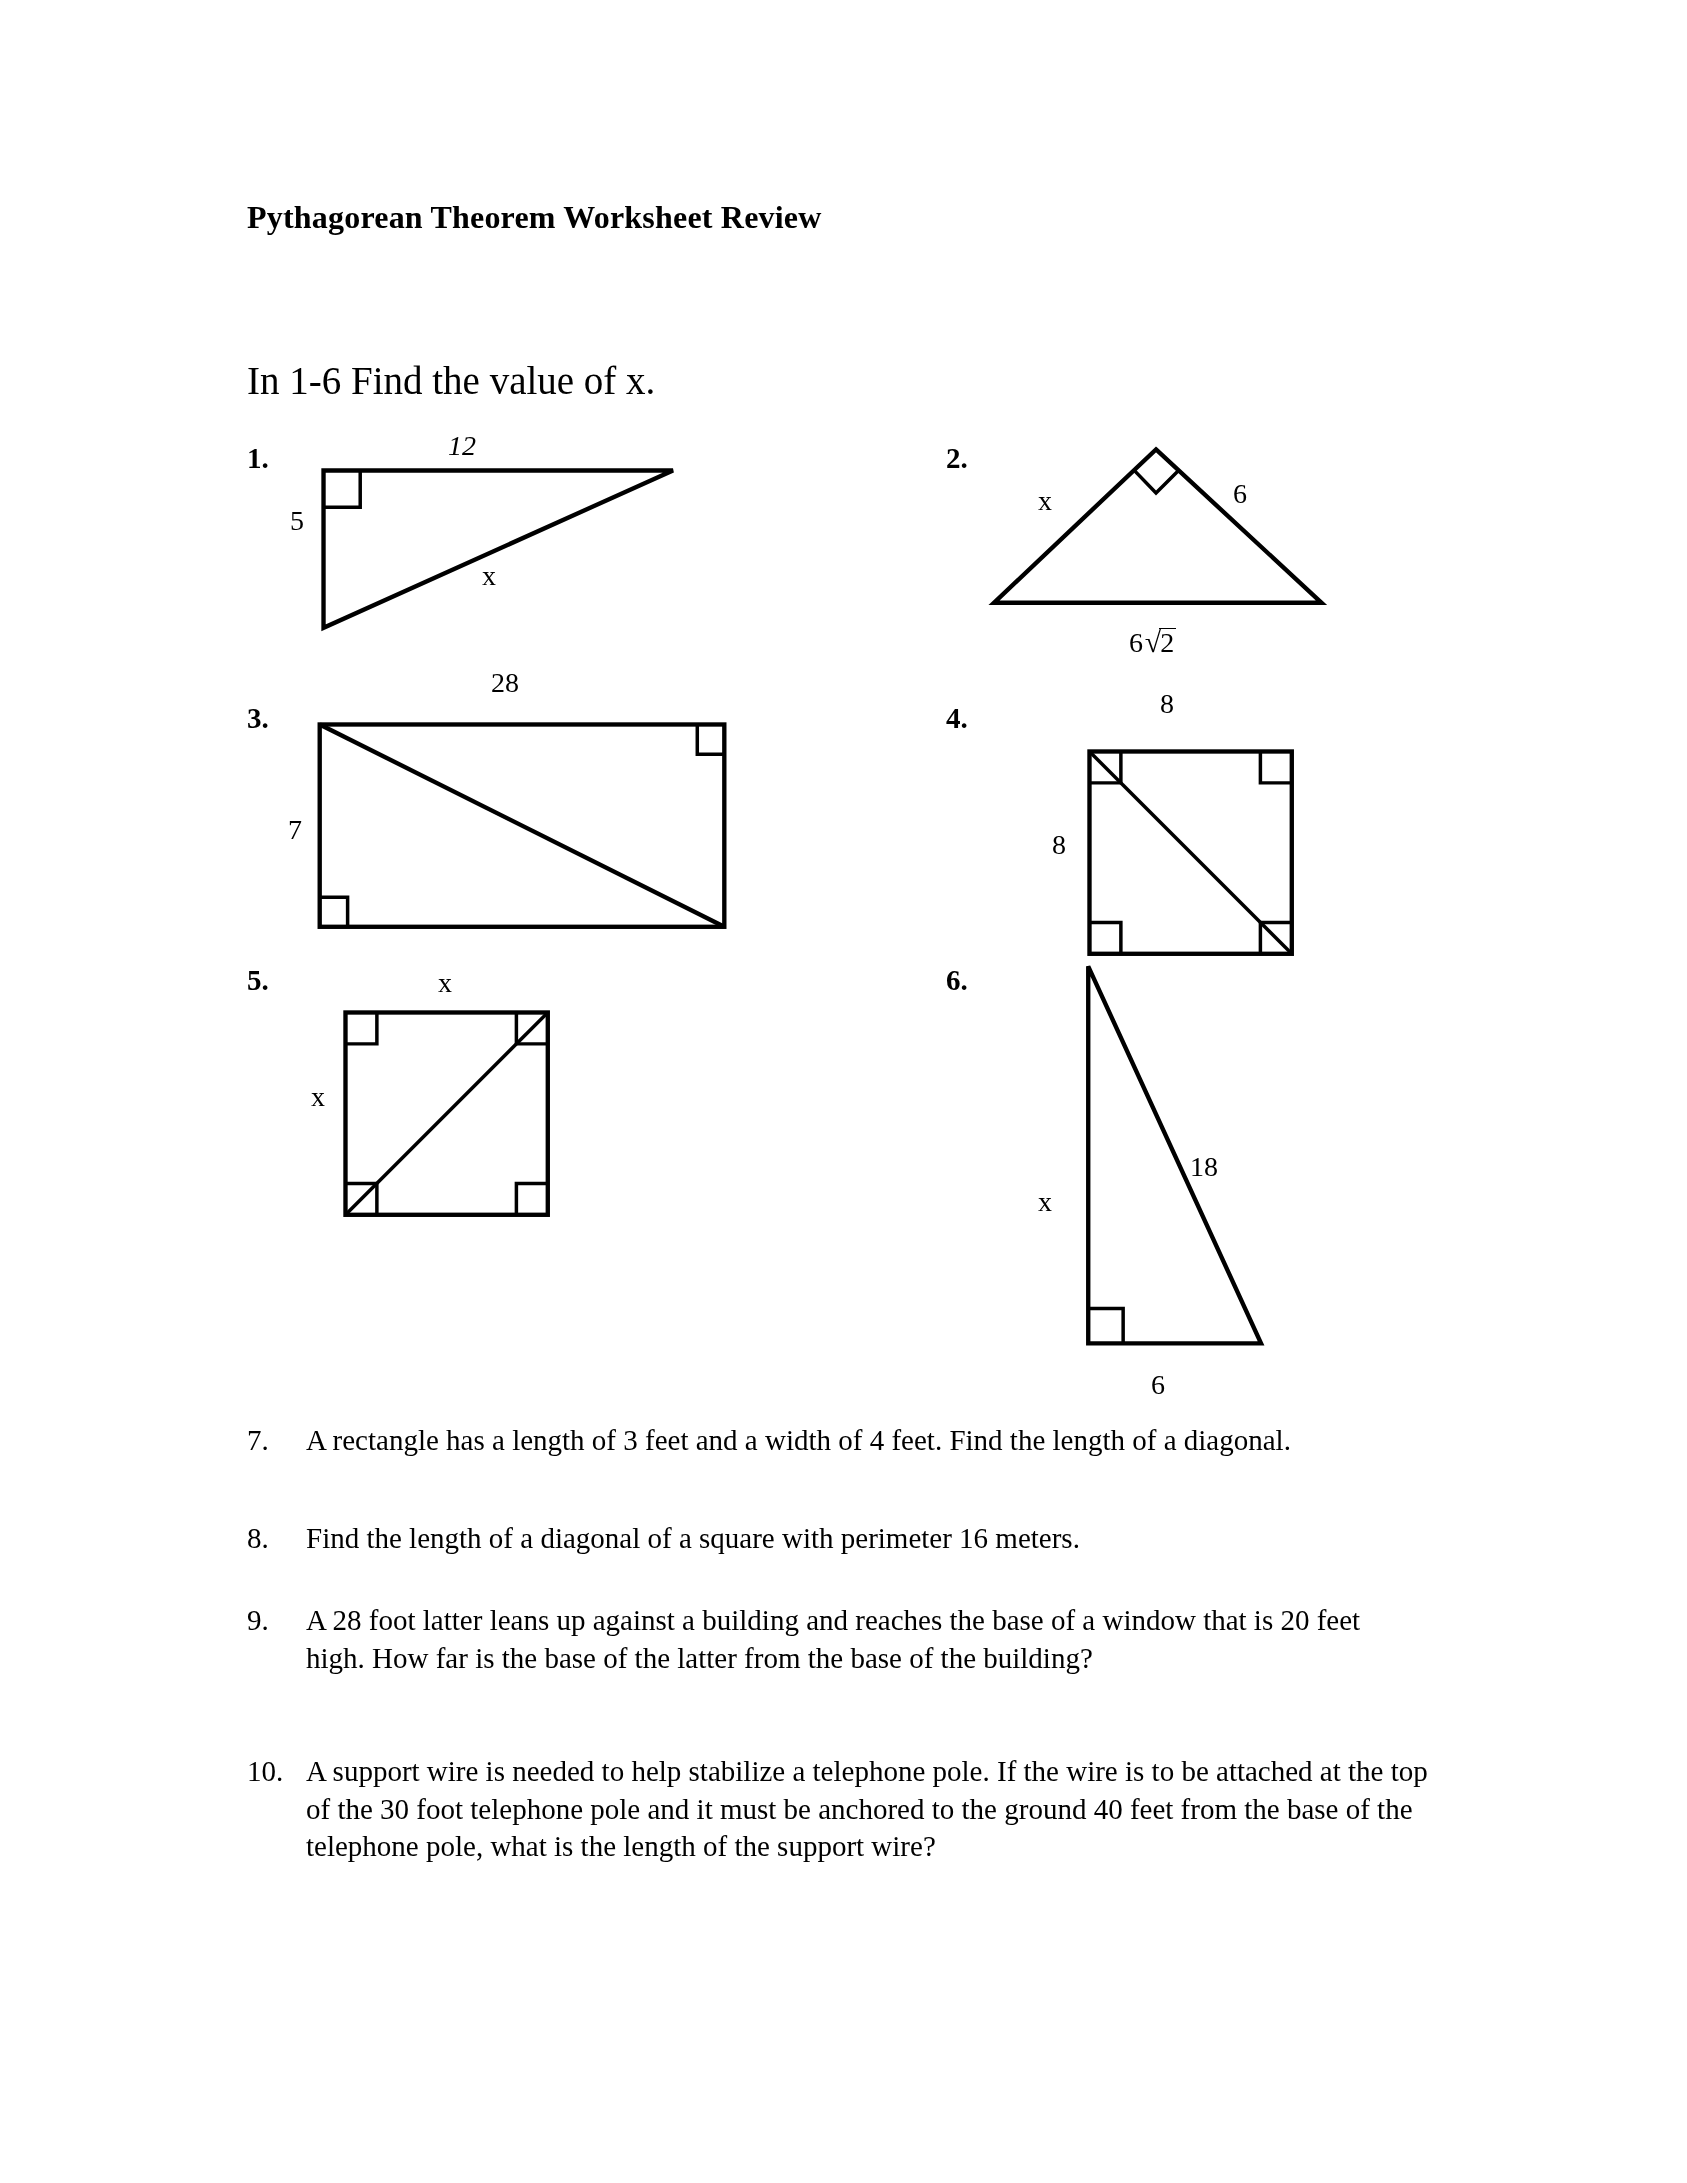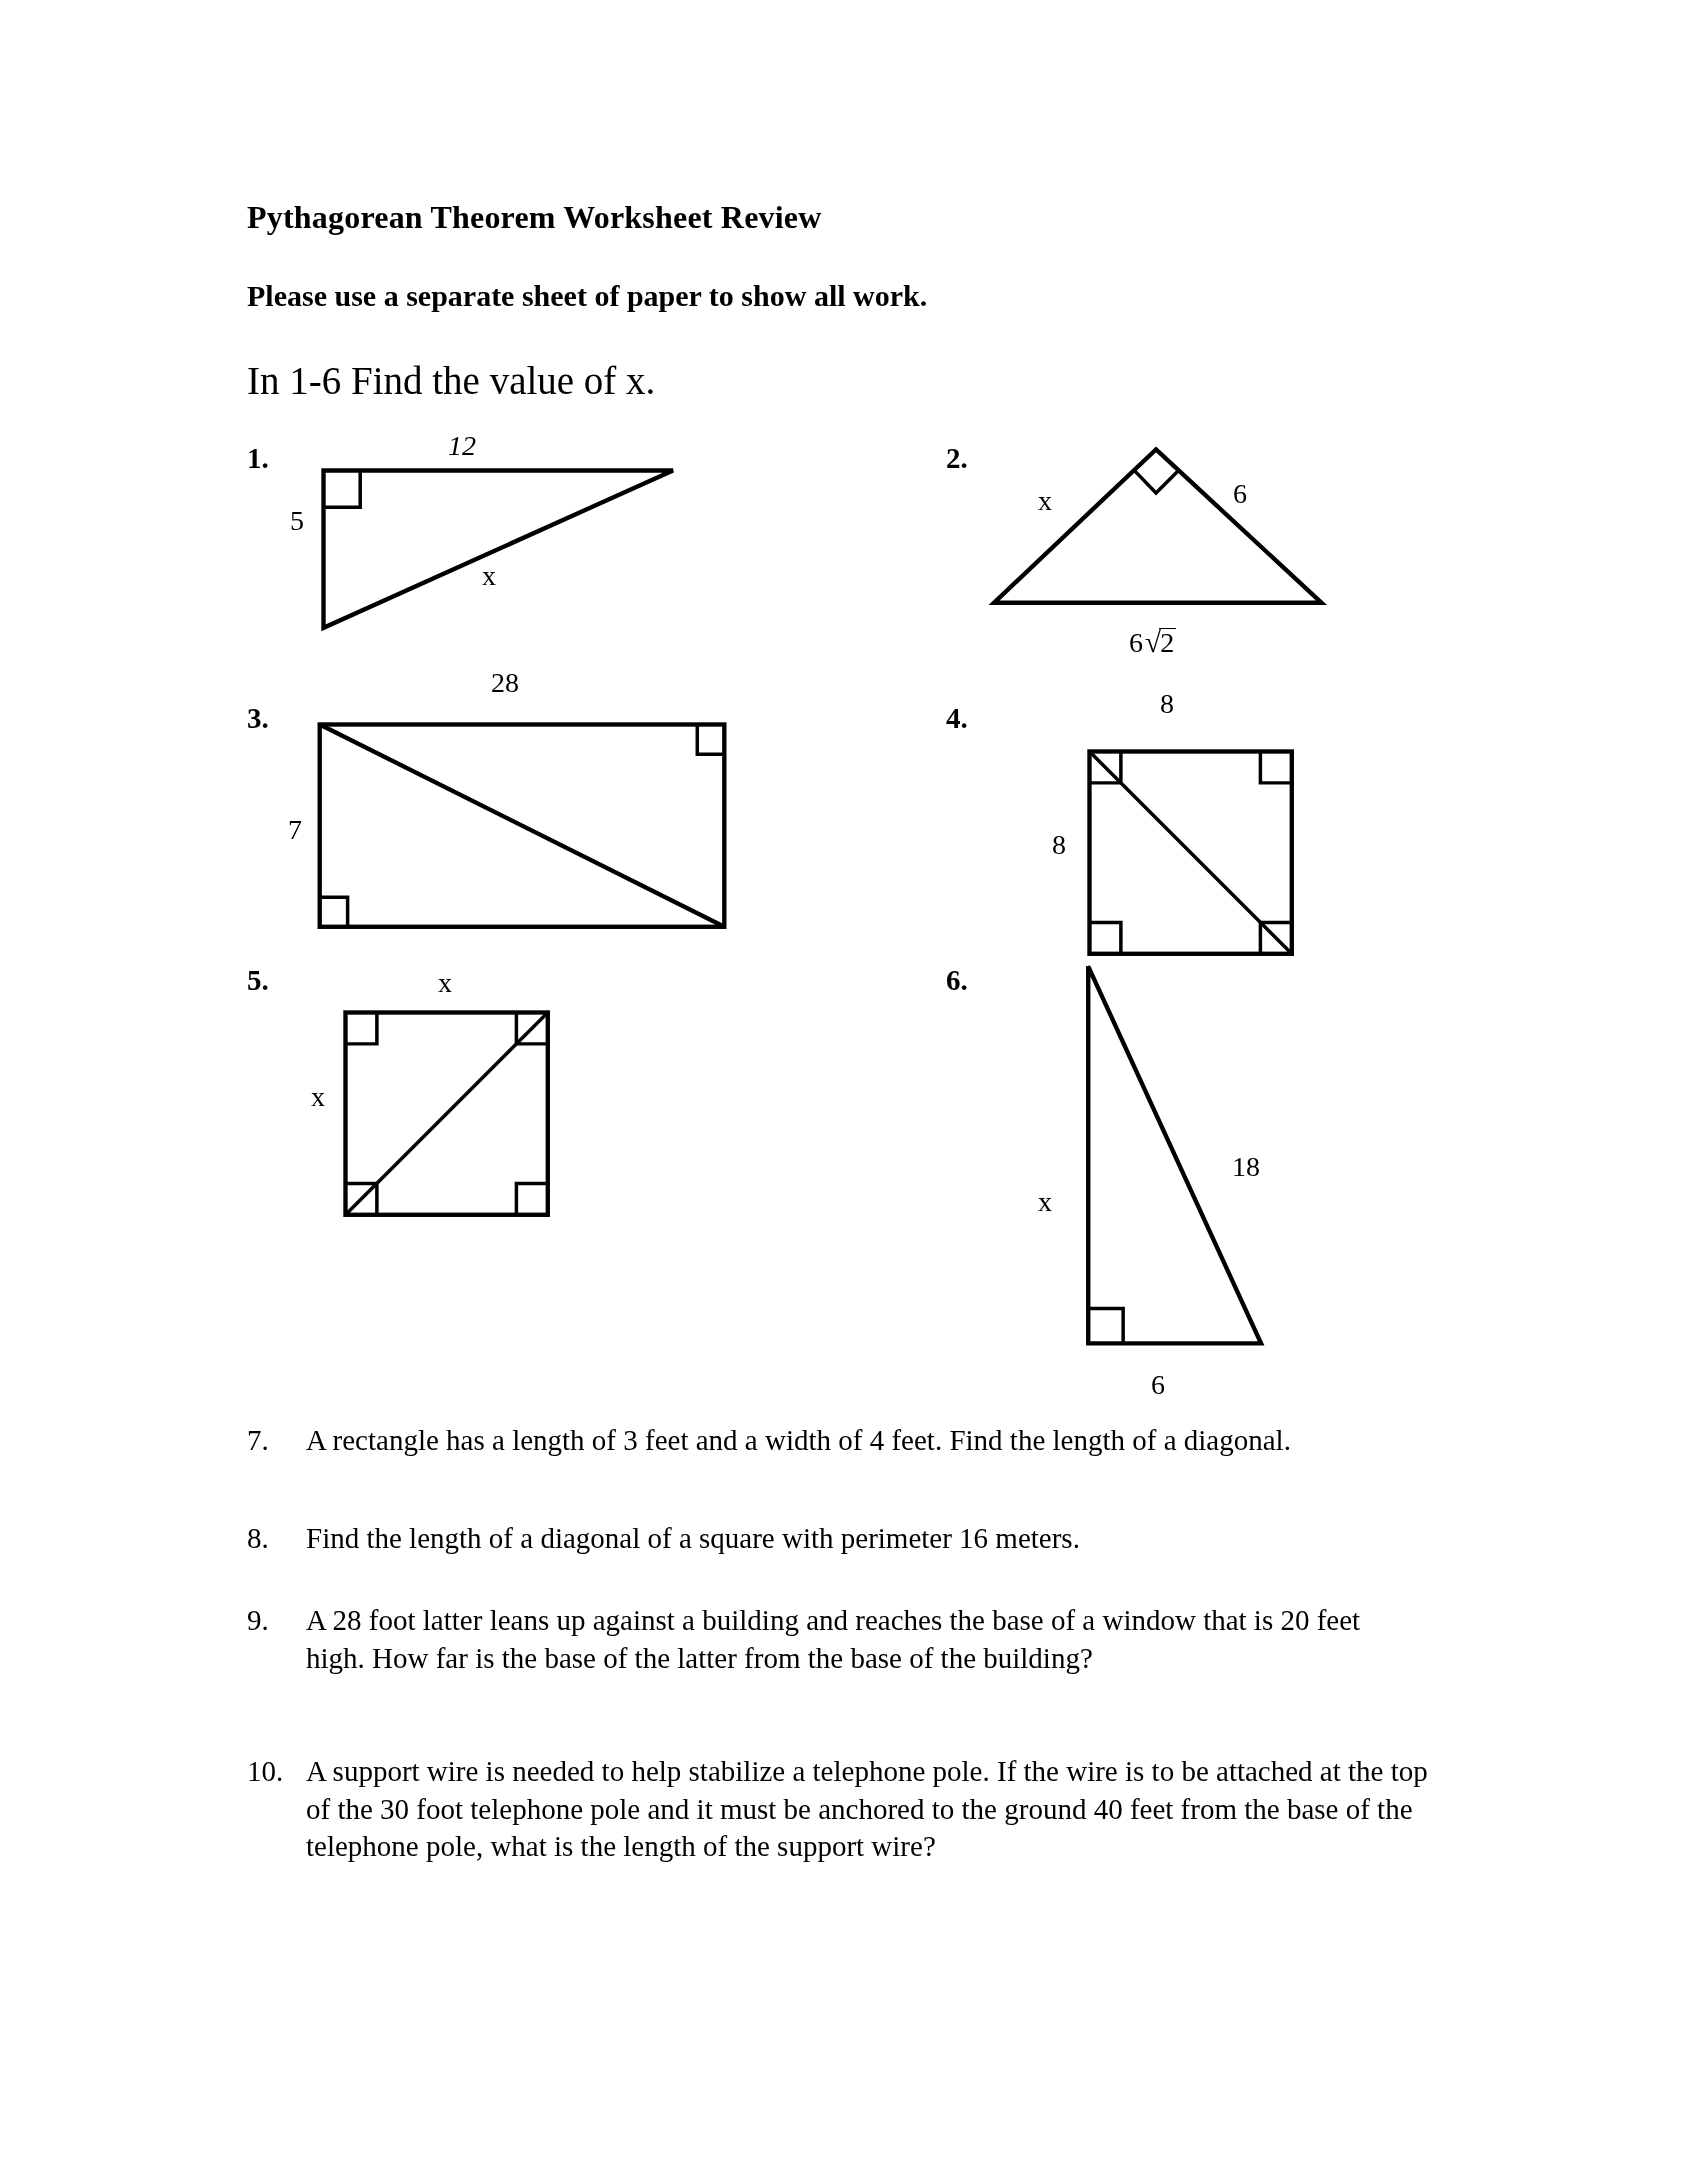--- a/index.html
+++ b/index.html
@@ -109,21 +109,20 @@
     margin-left: 59px;
     display: block;
   }
 </style>
 </head>
 <body>
 
 <div class="page">
 
   <div class="title">Pythagorean Theorem Worksheet Review</div>
-  <div class="subtitle">Please use a separate sheet of paper to show all work.</div>
   <div class="instruction">In 1-6 Find the value of x.</div>
 
   <div class="prob-num" style="left:247px; top:442px;">1.</div>
   <div class="lbl" style="left:448px; top:432px;font-style:italic;">12</div>
   <div class="lbl" style="left:290px; top:507px;">5</div>
   <div class="lbl" style="left:482px; top:562px;">x</div>
   <div class="fig" style="left:320px; top:467px;">
     <svg width="367" height="166" viewBox="0 0 420 190">
       <polygon points="4,4 404,4 4,184" fill="#ffffff" stroke="#000000" stroke-width="5" stroke-linejoin="miter"></polygon>
       <path d="M 4,46 L 46,46 L 46,4" fill="none" stroke="#000000" stroke-width="4"></path>
@@ -187,21 +186,21 @@
       <line x1="4" y1="236" x2="236" y2="4" stroke="#000000" stroke-width="4"></line>
       <path d="M 4,40 L 40,40 L 40,4" fill="none" stroke="#000000" stroke-width="4"></path>
       <path d="M 200,4 L 200,40 L 236,40" fill="none" stroke="#000000" stroke-width="4"></path>
       <path d="M 4,200 L 40,200 L 40,236" fill="none" stroke="#000000" stroke-width="4"></path>
       <path d="M 200,236 L 200,200 L 236,200" fill="none" stroke="#000000" stroke-width="4"></path>
     </svg>
   </div>
 
   <div class="prob-num" style="left:946px; top:964px;">6.</div>
   <div class="lbl" style="left:1038px; top:1188px;">x</div>
-  <div class="lbl" style="left:1190px; top:1153px;margin-left:42px;">18</div>
+  <div class="lbl" style="left:1190px; top:1153px;">18</div>
   <div class="lbl" style="left:1151px; top:1371px;">6</div>
   <div class="fig" style="left:1083px; top:961px;">
     <svg width="192" height="393" viewBox="0 0 220 450">
       <polygon points="6,6 6,438 204,438" fill="#ffffff" stroke="#000000" stroke-width="5" stroke-linejoin="miter"></polygon>
       <path d="M 6,398 L 46,398 L 46,438" fill="none" stroke="#000000" stroke-width="4"></path>
     </svg>
   </div>
 
   <div class="wp" style="left:247px; top:1422px; width:1127px;">
     <span class="num">7.</span>

